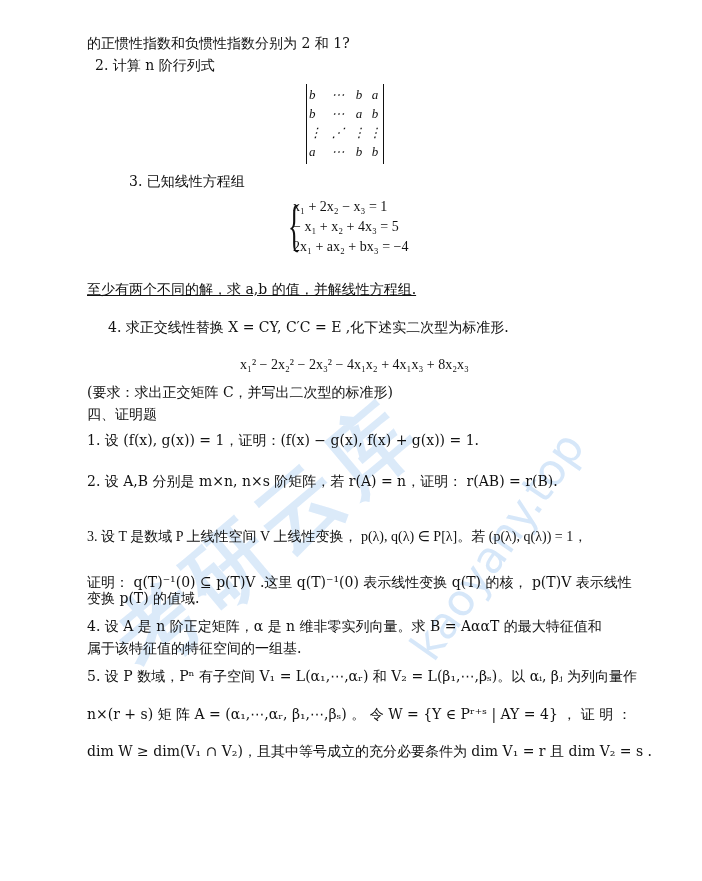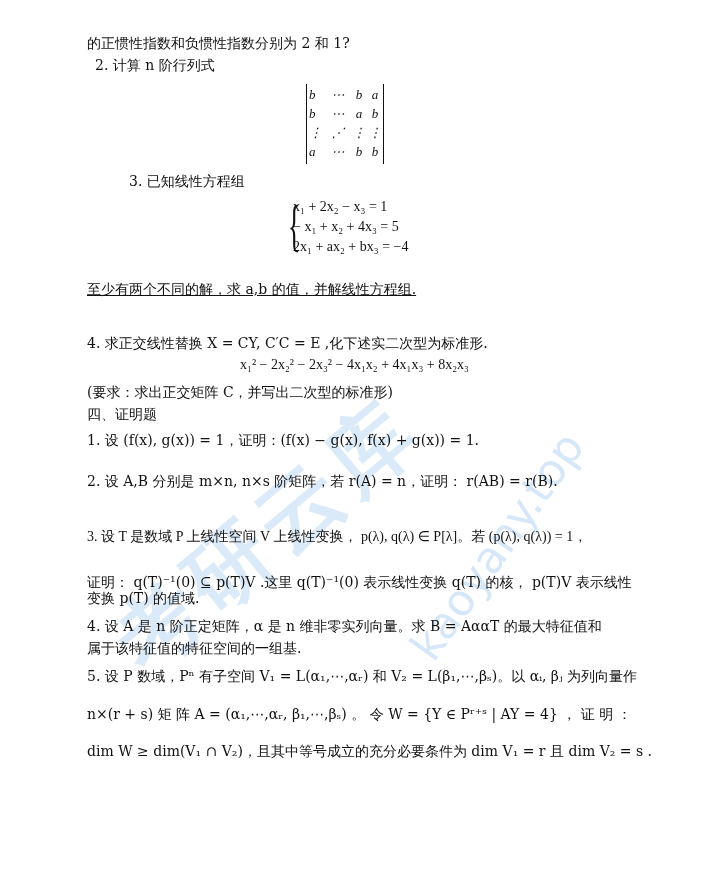--- a/index.html
+++ b/index.html
@@ -74,21 +74,21 @@
 
   <div class="system">
     <div class="brace">{</div>
     <div class="eqn" style="top:0px;">x₁ + 2x₂ − x₃ = 1</div>
     <div class="eqn" style="top:20px;">− x₁ + x₂ + 4x₃ = 5</div>
     <div class="eqn" style="top:40px;">2x₁ + ax₂ + bx₃ = −4</div>
   </div>
 
   <div class="line" style="top:280px;text-decoration:underline;">至少有两个不同的解，求 a,b 的值，并解线性方程组.</div>
 
-  <div class="line" style="top:334px;">4. 求正交线性替换 X = CY, C′C = E ,化下述实二次型为标准形.</div>
+  <div class="line" style="top:318px;margin-left:21px;">4. 求正交线性替换 X = CY, C′C = E ,化下述实二次型为标准形.</div>
 
   <div class="center" style="left:240px; top:357px;">x₁² − 2x₂² − 2x₃² − 4x₁x₂ + 4x₁x₃ + 8x₂x₃</div>
 
   <div class="line" style="top:383px;">(要求：求出正交矩阵 C，并写出二次型的标准形)</div>
 
   <div class="line" style="top:405px;">四、证明题</div>
 
   <div class="line" style="top:431px;">1. 设 (f(x), g(x)) = 1，证明：(f(x) − g(x), f(x) + g(x)) = 1.</div>
 
   <div class="line" style="top:472px;">2. 设 A,B 分别是 m×n, n×s 阶矩阵，若 r(A) = n，证明： r(AB) = r(B).</div>

